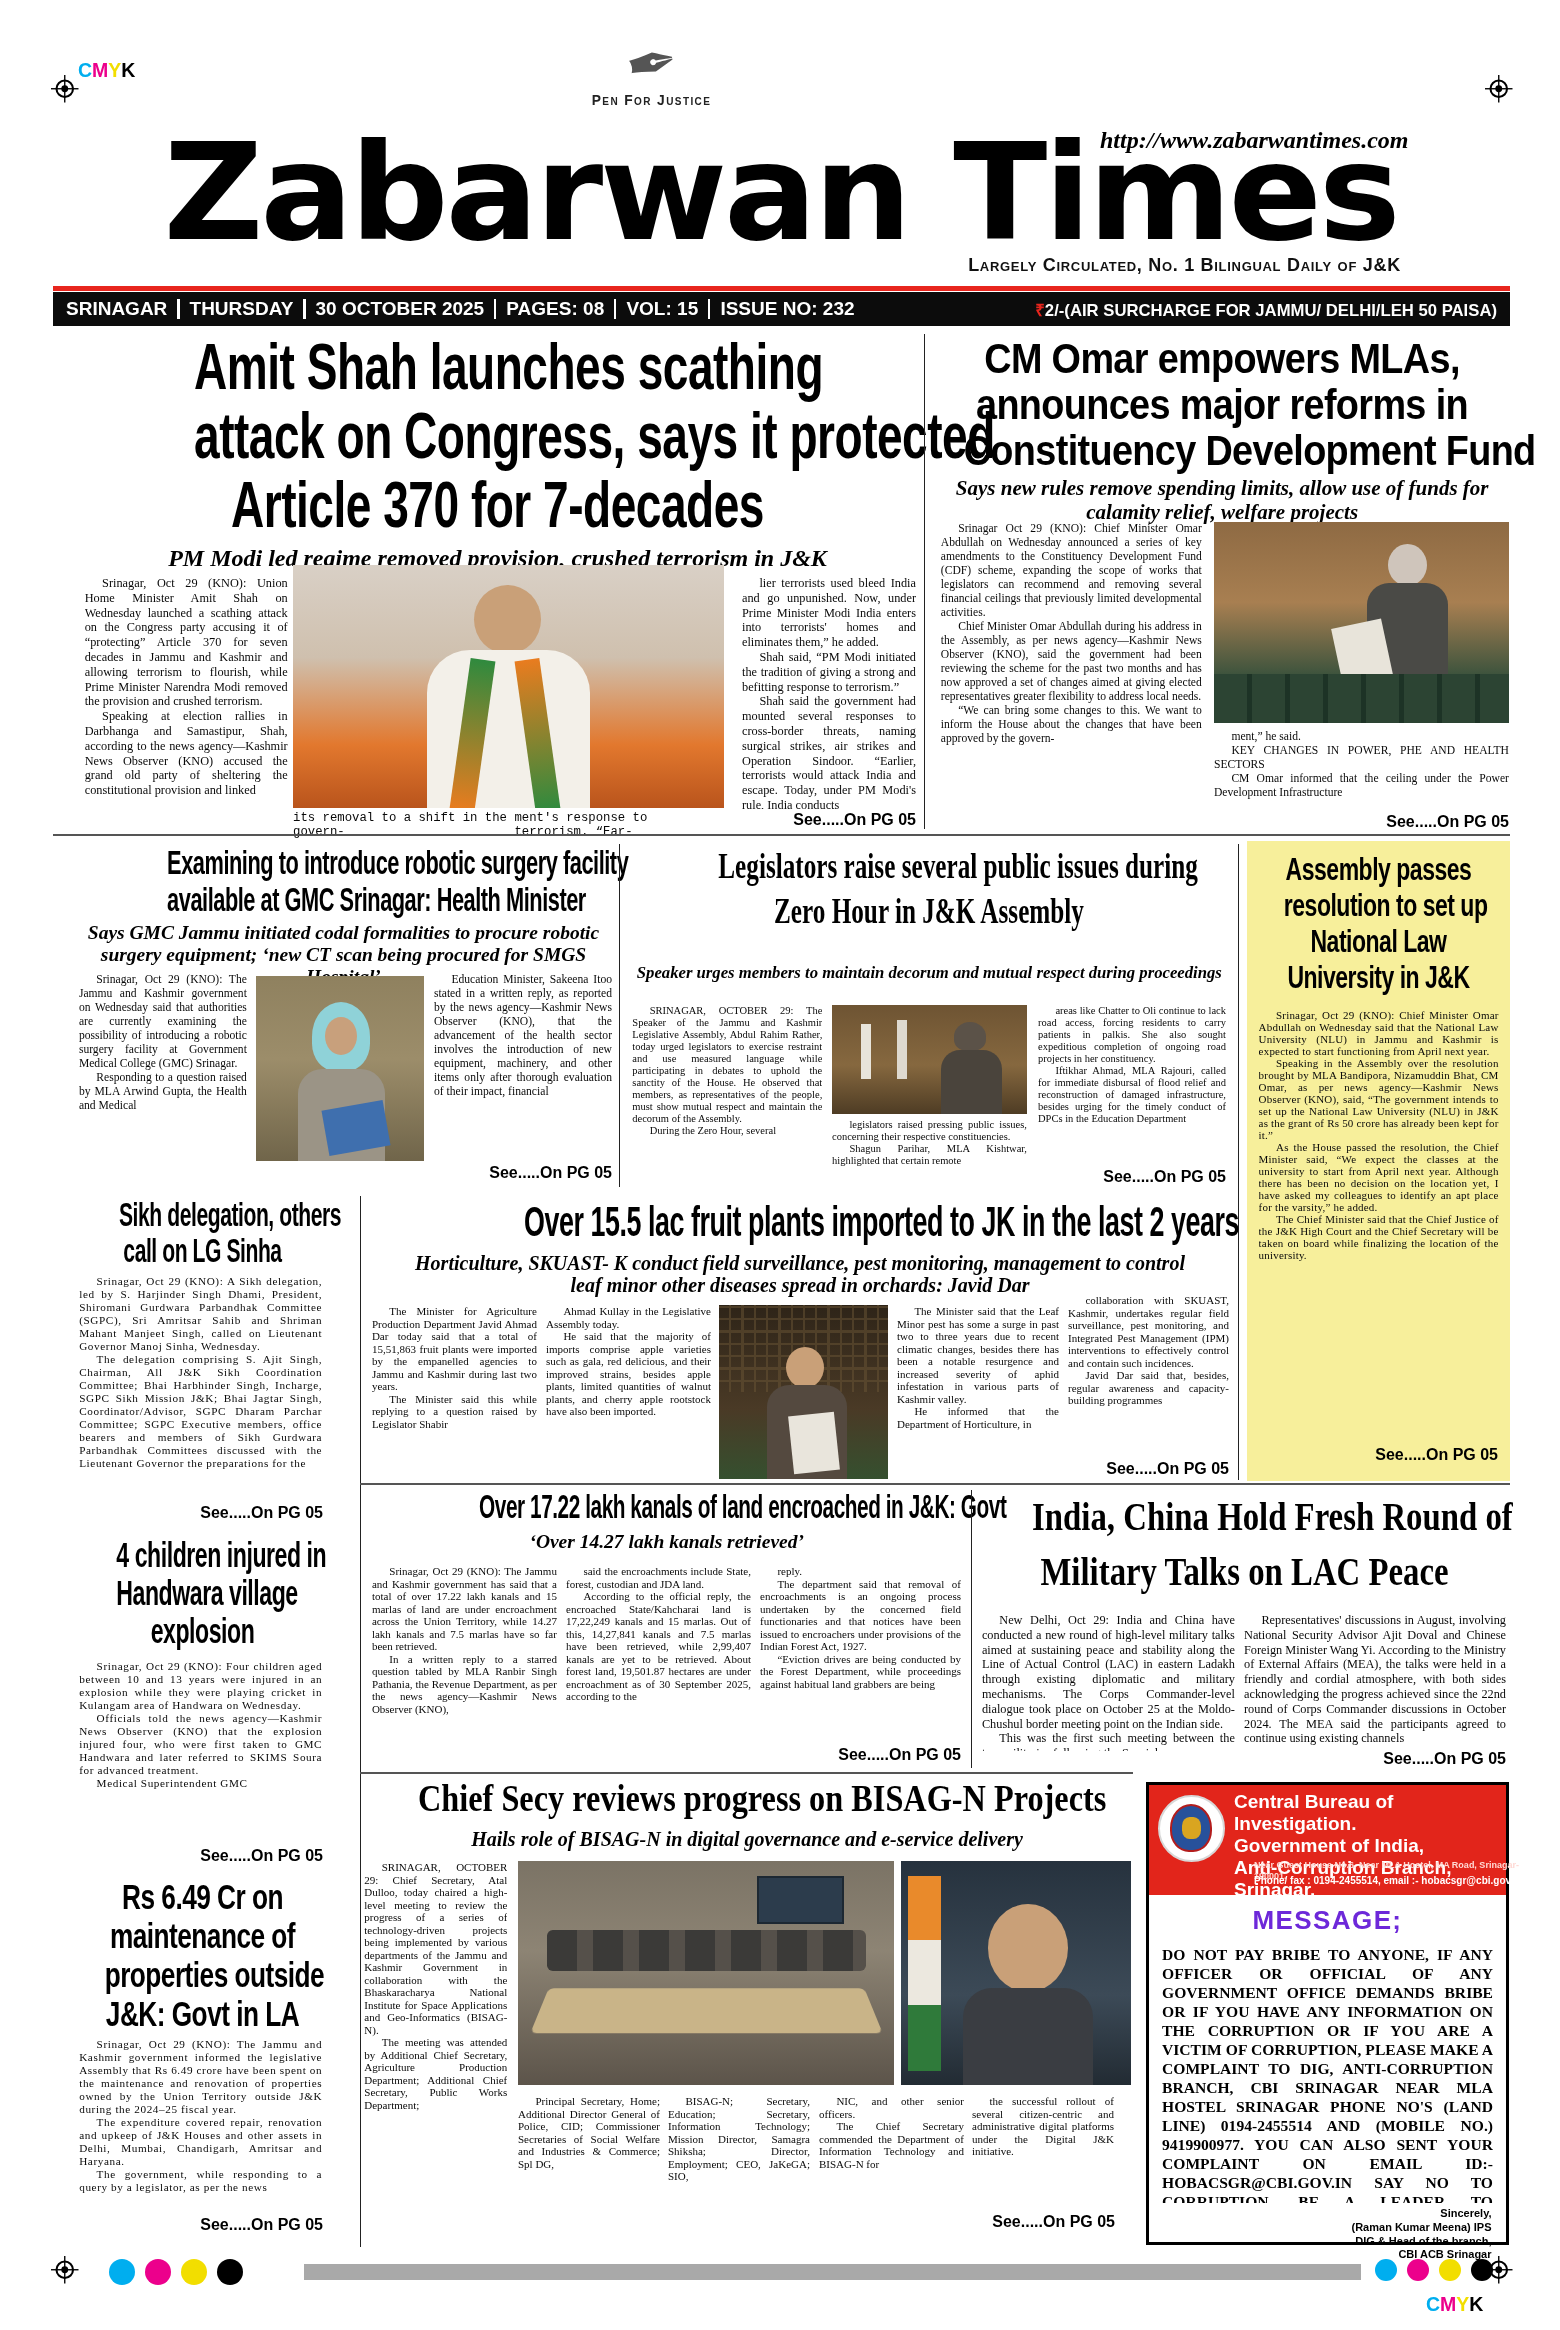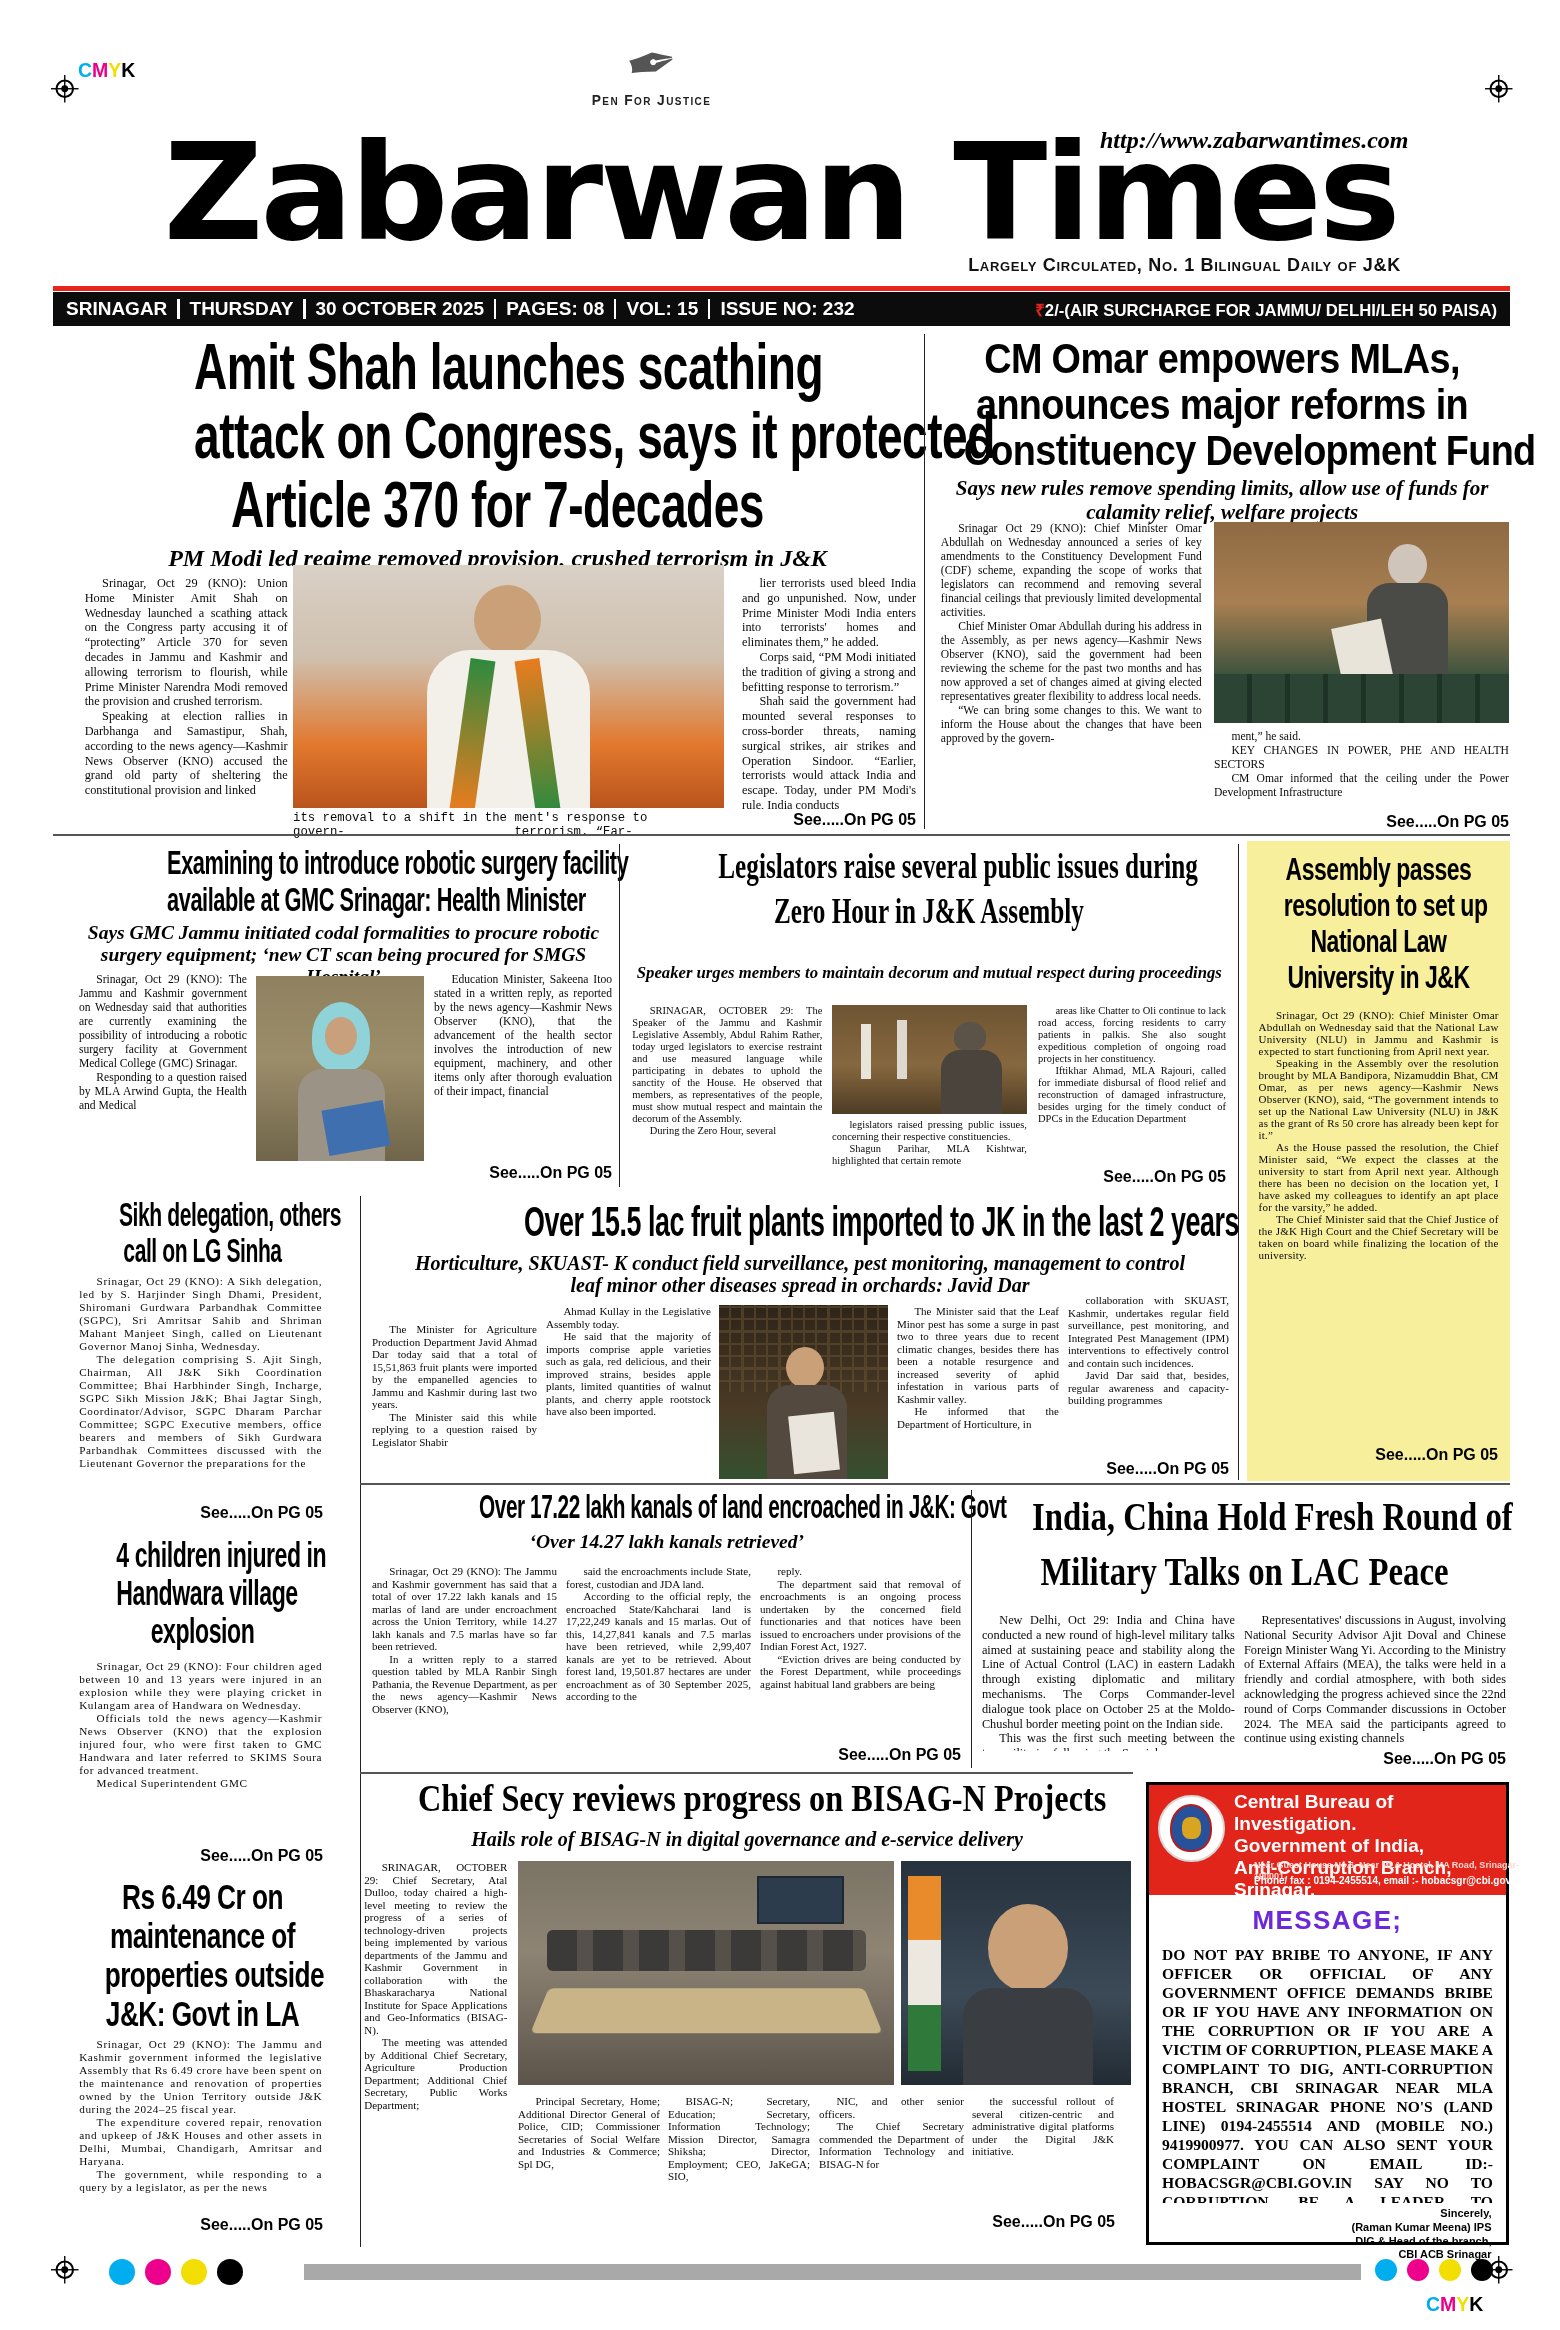--- a/index.html
+++ b/index.html
@@ -124,21 +124,21 @@
       <div class="shape" style="left:134px;top:85px;width:163px;height:159px;border-radius:43px 43px 0 0;background:#f3f0e9;"></div>
       <div class="shape" style="left:167px;top:94px;width:24.6px;height:152px;background:linear-gradient(180deg,#2f8a3e,#e97c1f);transform:rotate(8deg);"></div>
       <div class="shape" style="left:232px;top:94px;width:24.6px;height:152px;background:linear-gradient(180deg,#e97c1f,#2f8a3e);transform:rotate(-8deg);"></div>
     </div>
     <div class="abs capline" style="left:217px;top:479px;width:431px;">
       <span>its removal to a shift in the govern-</span>
       <span>ment's response to terrorism. “Ear-</span>
     </div>
     <div class="abs btxt f17" style="left:666px;top:244px;width:174px;height:233px;">
         <p>lier terrorists used bleed India and go unpunished. Now, under Prime Minister Modi India enters into terrorists' homes and eliminates them,” he added.</p>
-        <p>Corps said, “PM Modi initiated the tradition of giving a strong and befitting response to terrorism.”</p>
+        <p>Shah said, “PM Modi initiated the tradition of giving a strong and befitting response to terrorism.”</p>
         <p>Shah said the government had mounted several responses to cross-border threats, naming surgical strikes, air strikes and Operation Sindoor. “Earlier, terrorists would attack India and escape. Today, under PM Modi's rule, India conducts</p>
       </div>
     <div class="abs more" style="left:666px;top:479px;width:174px;">See.....On PG 05</div>
   </div>
 
   <div class="abs vline" style="left:924px;top:334px;height:495px;"></div>
 
   <div class="abs" style="left:935px;top:332px;width:574px;height:501px;">
     <div class="abs hl cond" style="--sx:.9;left:0;top:4.3px;width:574px;font-size:42px;line-height:46px;">
         <div>CM Omar empowers MLAs,</div>
@@ -273,21 +273,21 @@
     <div class="abs more" style="left:77px;top:1022px;width:174px;">See.....On PG 05</div>
   </div>
 
   <div class="abs vline" style="left:360px;top:1196px;height:1051px;"></div>
 
   <div class="abs" style="left:369px;top:1196px;width:861px;height:287px;">
     <div class="abs hl cond" style="--sx:.64;left:0;top:2.9px;width:861px;font-size:42px;line-height:45px;">
         <div>Over 15.5 lac fruit plants imported to JK in the last 2 years</div>
       </div>
     <div class="abs sub" style="left:29px;top:56px;width:804px;font-size:20px;">Horticulture, SKUAST- K conduct field surveillance, pest monitoring, management to control leaf minor other diseases spread in orchards: Javid Dar</div>
-    <div class="abs btxt f15" style="left:2.9px;top:109px;width:165px;height:174px;margin-top:18px;">
+    <div class="abs btxt f15" style="left:2.9px;top:109px;width:165px;height:174px;">
         <p>The Minister for Agriculture Production Department Javid Ahmad Dar today said that a total of 15,51,863 fruit plants were imported by the empanelled agencies to Jammu and Kashmir during last two years.</p>
         <p>The Minister said this while replying to a question raised by Legislator Shabir</p>
       </div>
     <div class="abs btxt f15" style="left:177px;top:109px;width:165px;height:174px;">
         <p>Ahmad Kullay in the Legislative Assembly today.</p>
         <p>He said that the majority of imports comprise apple varieties such as gala, red delicious, and their improved strains, besides apple plants, limited quantities of walnut plants, and cherry apple rootstock have also been imported.</p>
       </div>
     <div class="photo" style="left:350px;top:109px;width:169px;height:174px;background:linear-gradient(180deg,#2e2418 0%,#4a3a26 60%,#35502f 100%);">
       <div class="shape" style="left:0;top:0;width:169px;height:87px;background:repeating-linear-gradient(90deg,transparent 0 10px,#6b5636 10px 12.3px),repeating-linear-gradient(0deg,transparent 0 10px,#6b5636 10px 12.3px);opacity:.5;"></div>
       <div class="shape" style="left:67px;top:42px;width:38px;height:41px;border-radius:50%;background:#c9a078;"></div>

